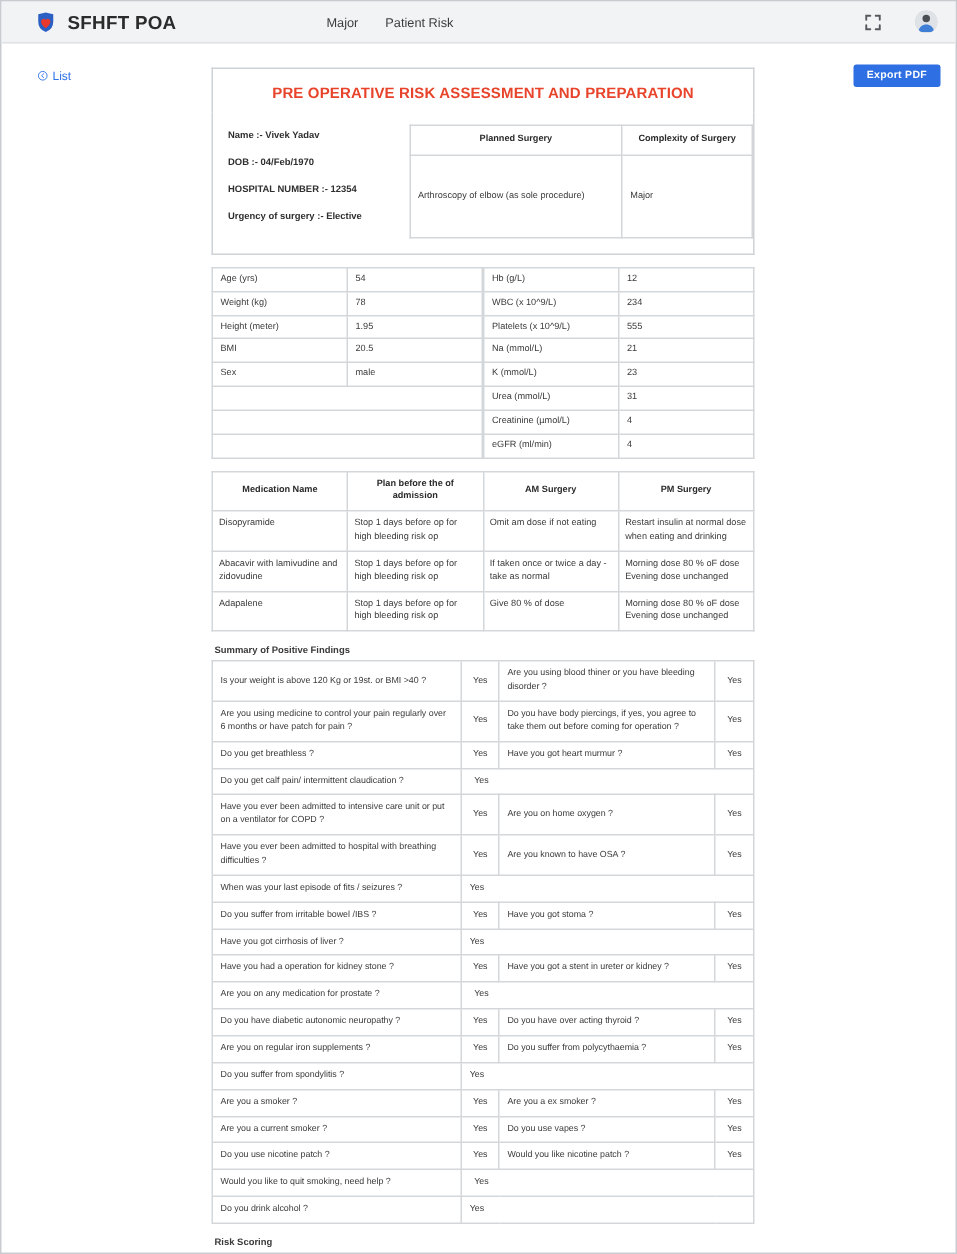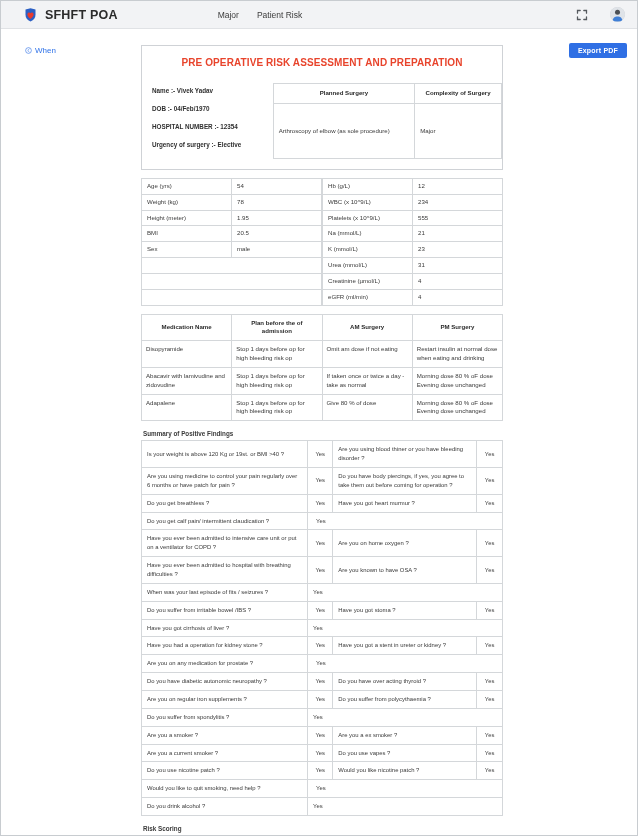--- a/index.html
+++ b/index.html
@@ -204,21 +204,21 @@
   </div>
 
   <div class="subbar">
     <a class="back-link">
       <span>
         <svg width="7" height="7" viewBox="0 0 16 16" xmlns="http://www.w3.org/2000/svg">
           <circle cx="8" cy="8" r="6.6" fill="none" stroke="#2f72e8" stroke-width="1.4"></circle>
           <path d="M9.4 5 L6.2 8 L9.4 11" fill="none" stroke="#2f72e8" stroke-width="1.4" stroke-linecap="round" stroke-linejoin="round"></path>
         </svg>
       </span>
-      <span>When</span>
+      <span>List</span>
     </a>
     <button class="export-btn">Export PDF</button>
   </div>
 
   <div class="doc">
 
     <div class="doc-title-box">
       <span class="doc-title">PRE OPERATIVE RISK ASSESSMENT AND PREPARATION</span>
     </div>
 

